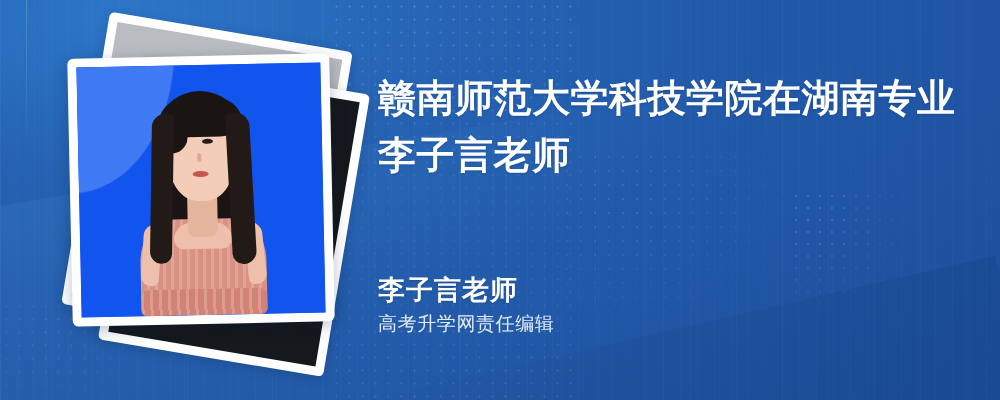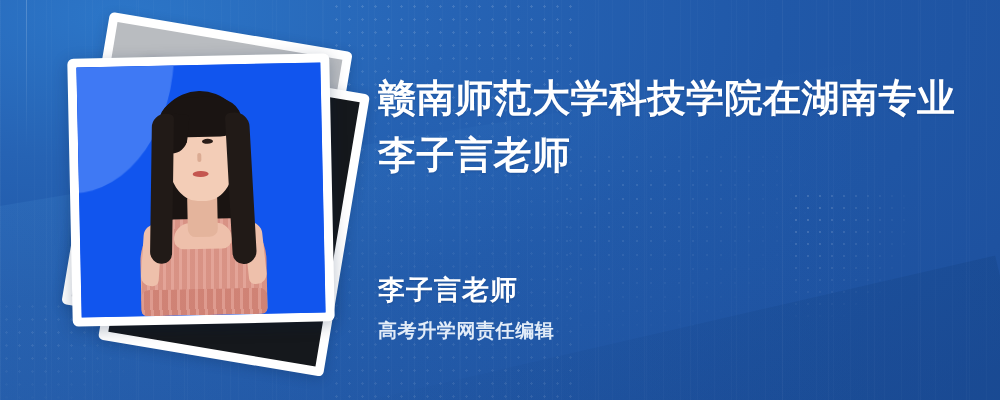--- a/index.html
+++ b/index.html
@@ -337,24 +337,24 @@
     top: 272px;
     color: #ffffff;
     font-size: 27px;
     font-weight: bold;
     letter-spacing: 1px;
     text-shadow: 0 1px 2px rgba(10,40,90,0.25);
   }
   .role {
     position: absolute;
     left: 0px;
-    top: 318px;
+    top: 311px;
     color: #e2ecf8;
     font-size: 19px;
-    font-weight: bold;
+    font-weight: normal;
     letter-spacing: 0.6px;
   }
 </style>
 </head>
 <body>
 
 <div id="banner">
 
   <div class="bg-base"></div>
   <div class="bg-diag-light"></div>

